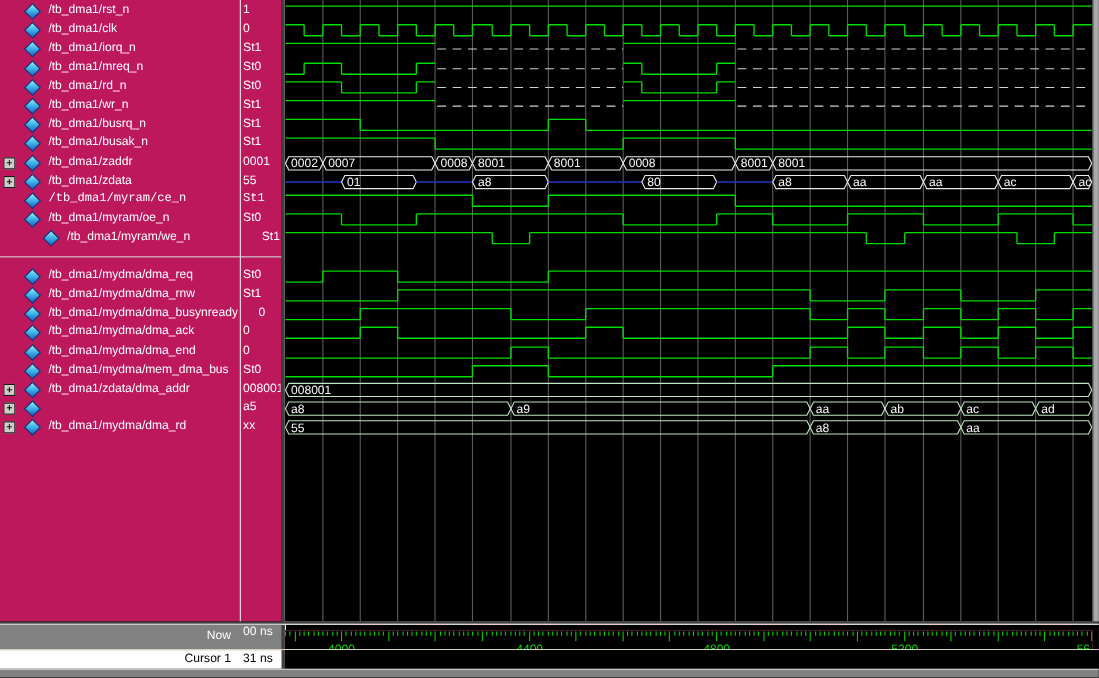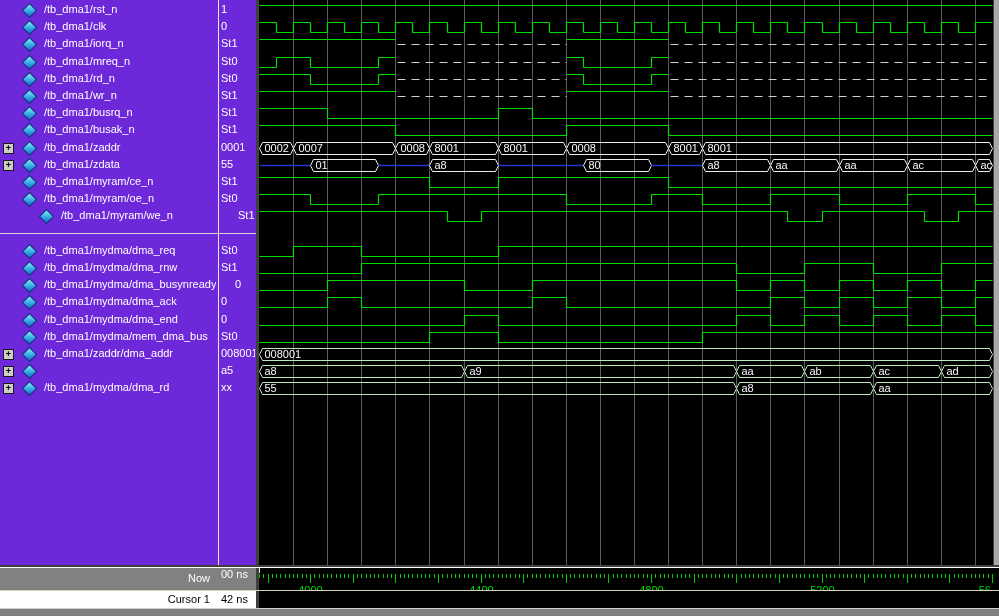--- a/index.html
+++ b/index.html
@@ -1,19 +1,19 @@
 <!DOCTYPE html>
 <html><head>
 <meta charset="utf-8">
 <style>
   html,body{margin:0;padding:0;background:#4a4a4a;}
   #win{position:relative;width:999px;height:616px;background:#000;overflow:hidden;
        font-family:"Liberation Sans","DejaVu Sans",sans-serif;font-size:11px;}
   
-  #names{position:absolute;left:0;top:0;width:256px;height:565px;background:#6d28d9;}
+  #names{position:absolute;left:0;top:0;width:256px;height:565px;background:#be185d;}
   .srow{position:absolute;left:0;width:256px;height:17px;}
   .srow .plus{position:absolute;left:3px;top:4px;width:9px;height:9px;background:#cfcdc7;
       border:1px solid #1a1a1a;color:#000;font-size:9px;line-height:8px;text-align:center;font-weight:bold;}
   .srow .diamond{position:absolute;left:24px;top:4px;width:9px;height:9px;
       background:linear-gradient(135deg,#9fe8f8 0%,#3fb8e8 45%,#1a5fc8 100%);
       transform:rotate(45deg);border:1px solid #083a78;}
   .srow .nm{position:absolute;left:44px;top:0;width:172px;height:17px;line-height:17px;
       color:#ffffff;white-space:nowrap;overflow:hidden;}
   .srow .val{position:absolute;left:221px;top:0;width:34px;height:17px;line-height:17px;
       color:#ffffff;white-space:nowrap;overflow:hidden;}
@@ -87,21 +87,21 @@
         <div class="diamond"></div>
         <span class="nm">/tb_dma1/zaddr</span>
         <span class="val">0001</span>
       </div>
       <div class="srow" style="top: 156px;">
         <div class="plus">+</div>
         <div class="diamond"></div>
         <span class="nm">/tb_dma1/zdata</span>
         <span class="val">55</span>
       </div>
-      <div class="srow" style="top: 173px;">
+      <div class="srow" style="top: 173px; font-family: Liberation Mono, monospace;">
         <div class="diamond"></div>
         <span class="nm">/tb_dma1/myram/ce_n</span>
         <span class="val">St1</span>
       </div>
       <div class="srow" style="top: 190px;">
         <div class="diamond"></div>
         <span class="nm">/tb_dma1/myram/oe_n</span>
         <span class="val">St0</span>
       </div>
       <div class="srow" style="top: 207px; margin-left: 17px;">
@@ -135,21 +135,21 @@
         <span class="val">0</span>
       </div>
       <div class="srow" style="top: 328px;">
         <div class="diamond"></div>
         <span class="nm">/tb_dma1/mydma/mem_dma_bus</span>
         <span class="val">St0</span>
       </div>
       <div class="srow" style="top: 345px;">
         <div class="plus">+</div>
         <div class="diamond"></div>
-        <span class="nm">/tb_dma1/zaddr/dma_addr</span>
+        <span class="nm">/tb_dma1/zdata/dma_addr</span>
         <span class="val">008001</span>
       </div>
       <div class="srow" style="top: 362px;">
         <div class="plus">+</div>
         <div class="diamond"></div>
         <span class="val">a5</span>
       </div>
       <div class="srow" style="top: 379px;">
         <div class="plus">+</div>
         <div class="diamond"></div>
@@ -502,18 +502,18 @@
         <text x="392.5" y="21" fill="#00dd00" font-size="11" text-anchor="middle">4800</text>
         <text x="563.5" y="21" fill="#00dd00" font-size="11" text-anchor="middle">5200</text>
         <text x="732" y="21" fill="#00dd00" font-size="11" text-anchor="end">56</text>
       </svg>
   </div>
 
   <div id="tanline"></div>
 
   <div id="cursorrow">
     <span class="lab">Cursor 1</span>
-    <span class="val">42 ns</span>
+    <span class="val">31 ns</span>
   </div>
   <div id="cursorlane"></div>
 
   <div id="bottomstrip"></div>
 </div>
 
 </body></html>

